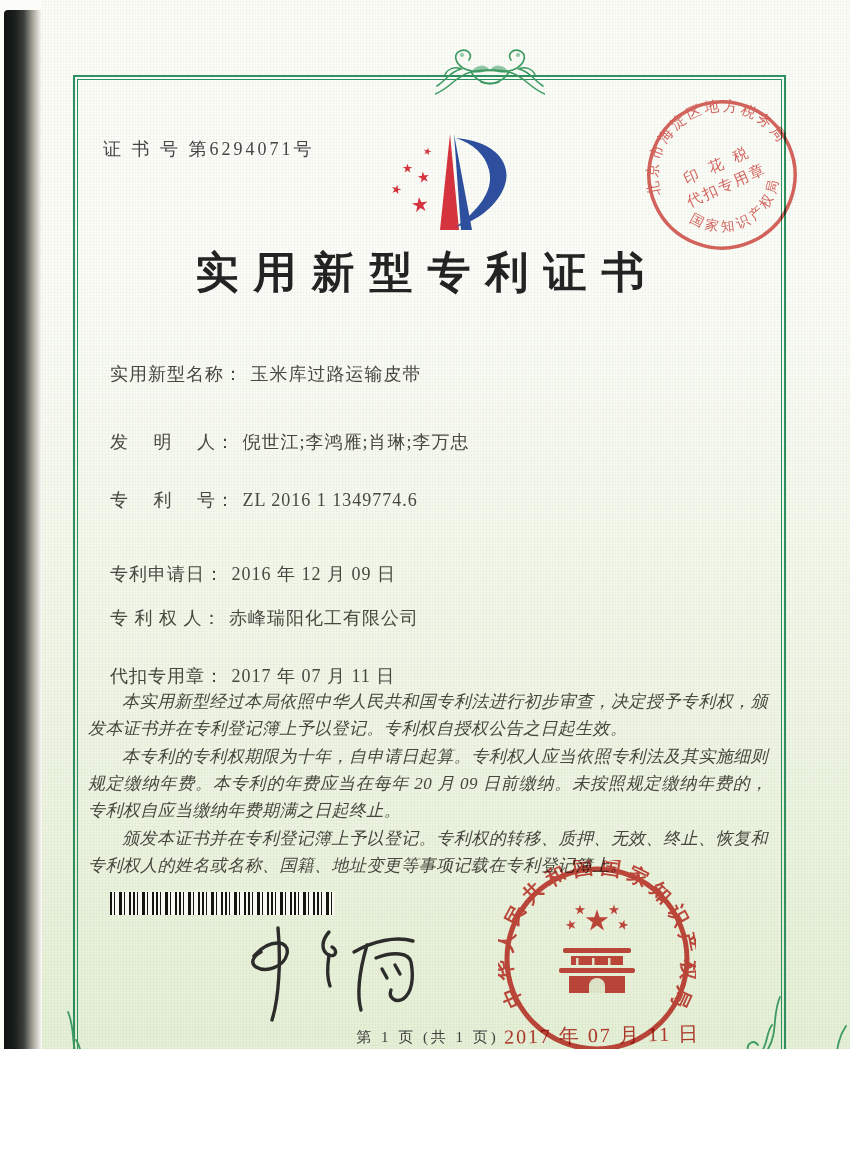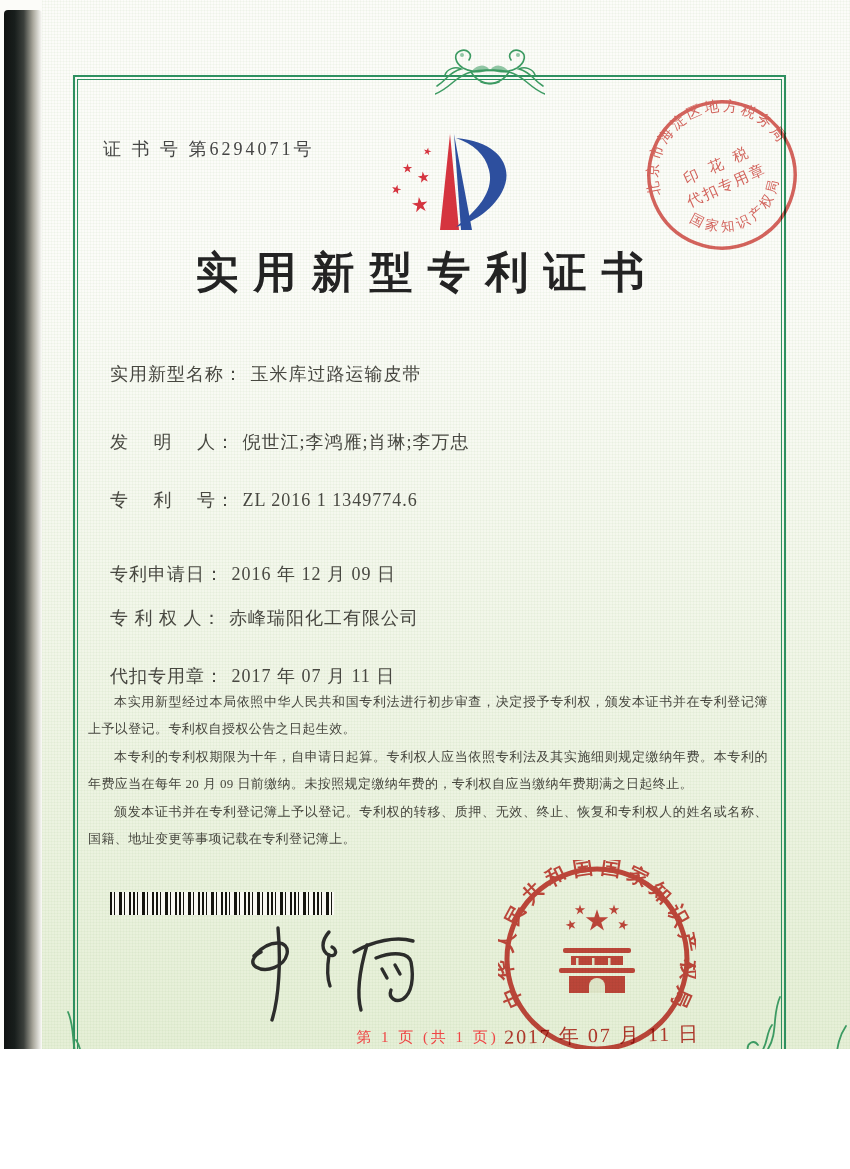--- a/index.html
+++ b/index.html
@@ -23,38 +23,38 @@
   .stamp{position:absolute;left:643px;top:96px;width:158px;height:158px;transform:rotate(-24deg);
          opacity:.9;z-index:6;mix-blend-mode:multiply;}
   .stamp text{font-family:"Liberation Serif","DejaVu Serif",serif;}
   .title{position:absolute;left:73px;top:244px;width:709px;margin:0;text-align:center;
          font-size:43px;font-weight:700;letter-spacing:15px;color:#232323;z-index:2;}
   .fields{position:absolute;left:110px;top:0;z-index:2;}
   .row{position:absolute;left:0;white-space:nowrap;font-size:18px;letter-spacing:1px;color:#474740;}
   .row .lbl{margin-right:2px;}
   .r0{top:362px}.r1{top:430px}.r2{top:488px}.r3{top:562px}.r4{top:606px}.r5{top:664px}
   .paras{position:absolute;left:88px;top:688px;width:680px;z-index:2;}
-  .paras p{margin:0 0 1px 0;font-size:13px;line-height:27px;text-indent:2em;
-           color:#46463e;letter-spacing:.4px;text-align:justify;}
+  .paras p{margin:0 0 1px 0;font-size:17px;line-height:27px;text-indent:2em;
+           color:#46463e;letter-spacing:.4px;text-align:justify;font-style:italic;}
   .barcode{position:absolute;left:110px;top:892px;width:224px;height:23px;z-index:2;
      background:repeating-linear-gradient(90deg,
        #15150f 0 2px,#f8f8f2 2px 4px,#15150f 4px 5px,#f8f8f2 5px 9px,
        #15150f 9px 12px,#f8f8f2 12px 14px,#15150f 14px 15px,#f8f8f2 15px 19px,
        #15150f 19px 21px,#f8f8f2 21px 23px);}
   .director{position:absolute;left:110px;top:952px;z-index:2;
             font-family:"Liberation Sans","DejaVu Sans",sans-serif;color:#30302c;}
   .director div{font-size:20px;letter-spacing:5px;line-height:36px;}
   .signature{position:absolute;left:226px;top:920px;width:200px;height:105px;z-index:2;opacity:.92;}
   .seal{position:absolute;left:498px;top:860px;width:198px;height:198px;z-index:5;
         opacity:.92;mix-blend-mode:multiply;}
   .seal text{font-family:"Liberation Serif","DejaVu Serif",serif;}
   .seal-date{position:absolute;left:504px;top:1022px;font-size:20px;letter-spacing:2px;
              color:#c23b32;z-index:6;transform:rotate(-1deg);mix-blend-mode:multiply;}
   .footer{position:absolute;left:73px;top:1028px;width:709px;text-align:center;
-          font-size:15px;letter-spacing:3px;color:#ef4444;z-index:2;}
+          font-size:15px;letter-spacing:3px;color:#404040;z-index:2;}
   .defs{position:absolute;width:0;height:0;overflow:hidden;}
 </style>
 </head>
 <body>
 
 <svg class="defs" aria-hidden="true">
   <defs>
     <symbol id="star" viewBox="-1.1 -1.1 2.2 2.2">
       <polygon points="0,-1 0.2245,-0.309 0.951,-0.309 0.363,0.118 0.588,0.809 0,0.382 -0.588,0.809 -0.363,0.118 -0.951,-0.309 -0.2245,-0.309"></polygon>
     </symbol>

